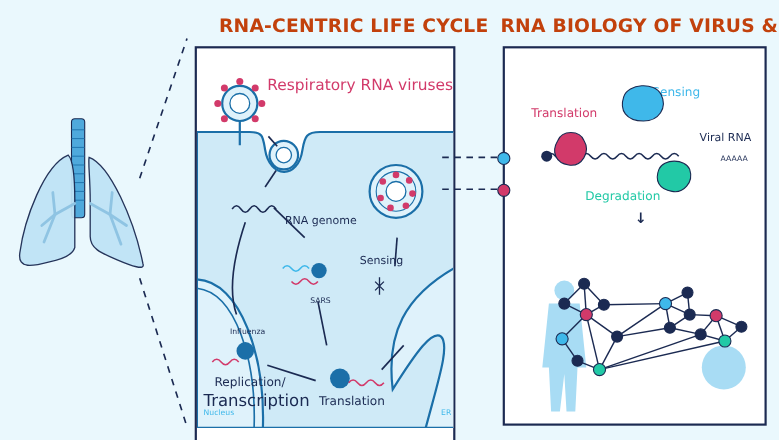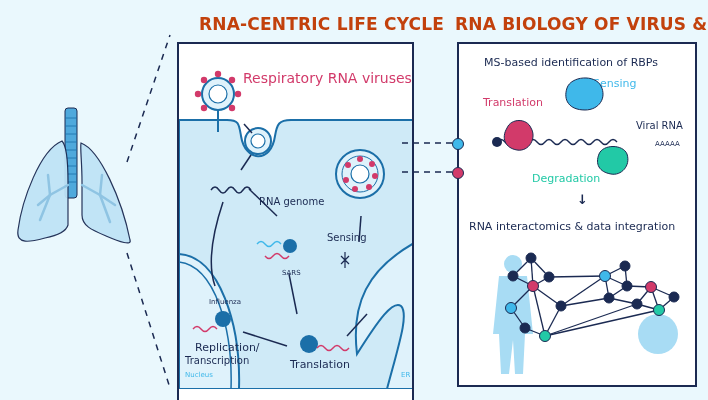--- a/index.html
+++ b/index.html
@@ -110,40 +110,38 @@
     <path d="M138 304 q4 -5 8 0 t8 0 t8 0 t8 0" fill="none" stroke="#d23a6a" stroke-width="1.4"></path>
 
     <path d="M162 212 l8 8 m0 -8 l-8 8 m4 -12 l0 16" stroke="#1b2a52" stroke-width="1.2" fill="none"></path>
   </svg>
   <div class="lbl" style="left:64px;top:26px;font-size:14px;color:#d23a6a;">Respiratory RNA viruses</div>
   <div class="lbl" style="left:80px;top:152px;font-size:10px;color:#1b2a52;">RNA genome</div>
   <div class="lbl" style="left:148px;top:188px;font-size:10px;color:#1b2a52;">Sensing</div>
   <div class="lbl" style="left:103px;top:225px;font-size:7px;color:#1b2a52;">SARS</div>
   <div class="lbl" style="left:30px;top:254px;font-size:7px;color:#1b2a52;">Influenza</div>
   <div class="lbl" style="left:16px;top:297px;font-size:11px;color:#1b2a52;">Replication/</div>
-  <div class="lbl" style="left:6px;top:311px;font-size:10px;color:#1b2a52;">Transcription</div>
+  <div class="lbl" style="left:6px;top:311px;font-size:15px;color:#1b2a52;">Transcription</div>
   <div class="lbl" style="left:111px;top:314px;font-size:11px;color:#1b2a52;">Translation</div>
   <div class="lbl" style="left:6px;top:327px;font-size:7px;color:#3fb8ea;">Nucleus</div>
   <div class="lbl" style="left:222px;top:327px;font-size:7px;color:#3fb8ea;">ER</div>
 </div>
 
 <svg width="708" height="400" viewBox="0 0 708 400" style="pointer-events:none;">
   <line x1="402" y1="143" x2="457" y2="143" stroke="#1b2a52" stroke-width="1.5" stroke-dasharray="6,5"></line>
   <line x1="402" y1="172" x2="457" y2="172" stroke="#1b2a52" stroke-width="1.5" stroke-dasharray="6,5"></line>
 </svg>
 
 <div class="panel" style="left:457px;top:42px;width:240px;height:345px;">
-  <div class="lbl" style="left:25px;top:12px;font-size:11px;color:#1b2a52;">MS-based identification of RBPs</div>
   <div class="lbl" style="left:134px;top:33px;font-size:11px;color:#3fb8ea;">Sensing</div>
   <div class="lbl" style="left:24px;top:52px;font-size:11px;color:#d23a6a;">Translation</div>
   <div class="lbl" style="left:177px;top:76px;font-size:10px;color:#1b2a52;">Viral RNA</div>
   <div class="lbl" style="left:196px;top:96px;font-size:7px;color:#1b2a52;">AAAAA</div>
   <div class="lbl" style="left:73px;top:128px;font-size:11px;color:#22c9a6;">Degradation</div>
   <div class="lbl" style="left:118px;top:148px;font-size:13px;color:#1b2a52;font-weight:bold;">↓</div>
-  <div class="lbl" style="left:10px;top:176px;font-size:11px;color:#1b2a52;">RNA interactomics &amp; data integration</div>
   <svg width="240" height="345" viewBox="0 0 240 345">
     <path d="M38 98 q4 -5 8 0 t8 0 t8 0 t8 0 t8 0 t8 0 t8 0 t8 0 t8 0 t8 0 t8 0 t8 0 t8 0 t8 0 t8 0" fill="none" stroke="#1b2a52" stroke-width="1.4"></path>
     <circle cx="38" cy="98" r="5" fill="#1b2a52"></circle>
     <path d="M48 84 C52 74,68 74,72 84 C78 94,70 108,58 106 C46 104,42 94,48 84 Z" fill="#d23a6a" stroke="#1b2a52" stroke-width="1"></path>
     <path d="M108 44 C112 32,136 30,142 42 C148 54,140 66,126 66 C110 66,104 56,108 44 Z" fill="#3fb8ea" stroke="#1b2a52" stroke-width="1"></path>
     <path d="M140 110 C144 100,164 100,168 110 C172 122,162 132,152 130 C140 128,136 120,140 110 Z" fill="#22c9a6" stroke="#1b2a52" stroke-width="1"></path>
     <g fill="#a8dcf4">
       <circle cx="54" cy="220" r="9"></circle>
       <path d="M40 232 L68 232 L74 290 L66 290 L64 330 L56 330 L54 296 L50 330 L42 330 L40 290 L34 290 Z"></path>
     </g>

